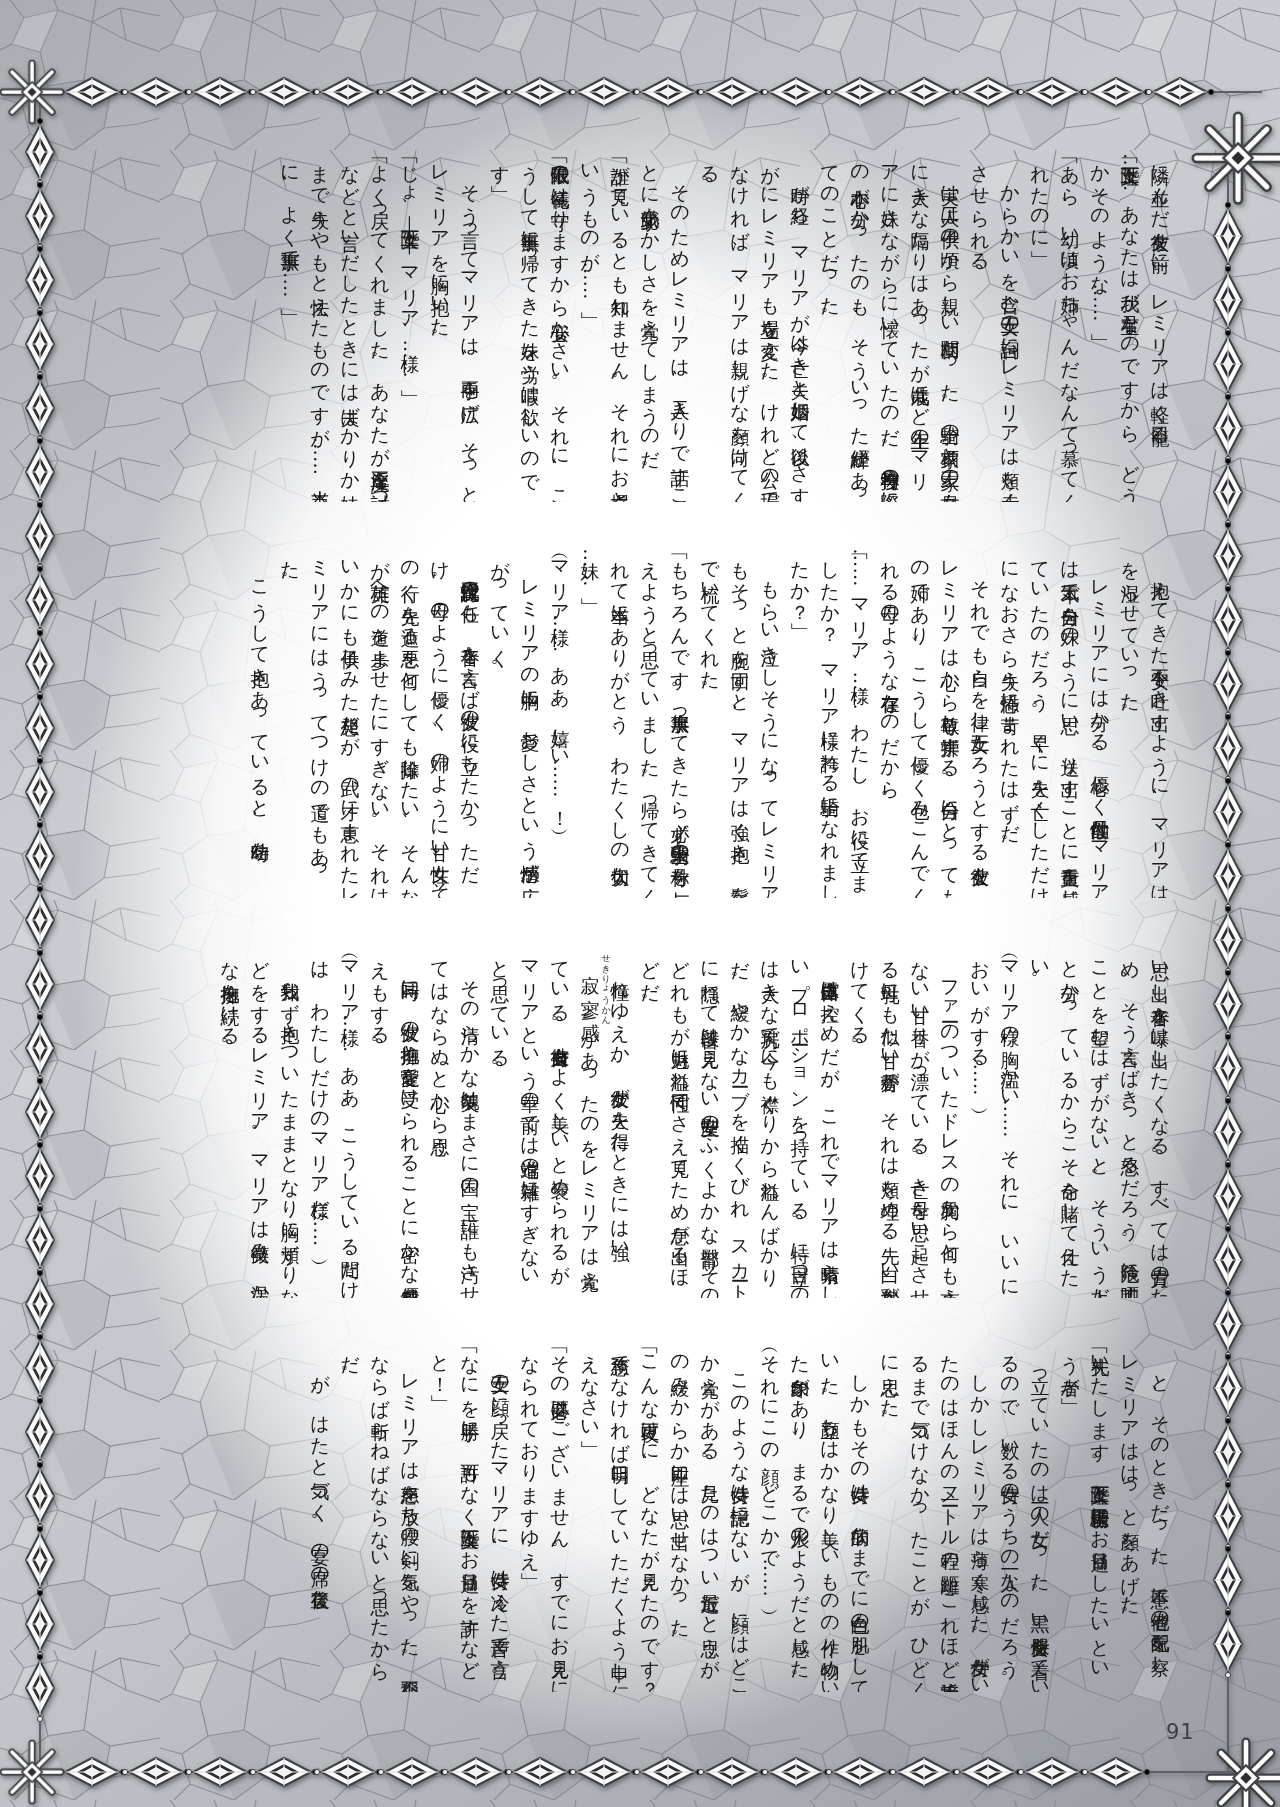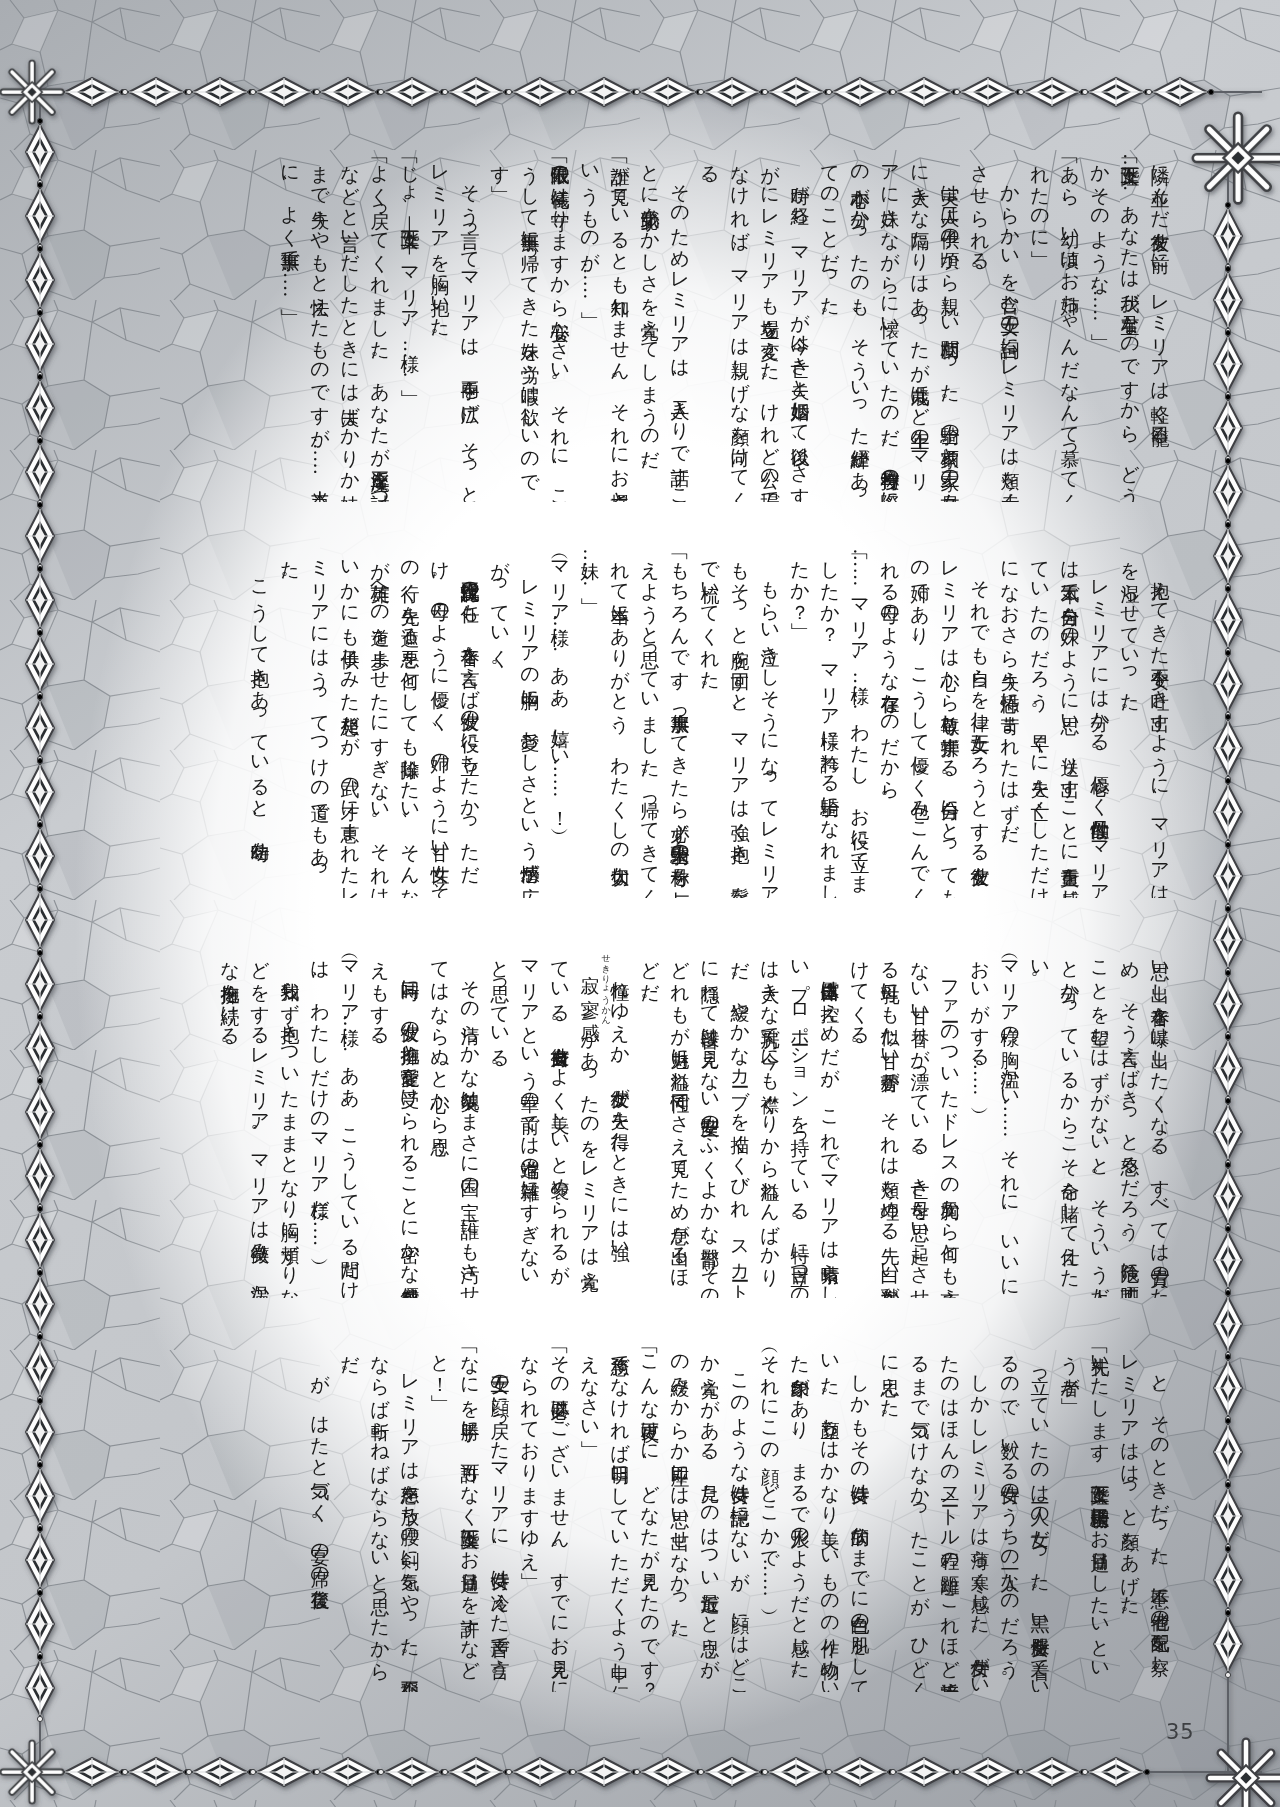--- a/index.html
+++ b/index.html
@@ -229,15 +229,15 @@
       <p>（それにこの顔、どこかで……）</p>
       <p>　このような侍女は記憶にないが、顔にはどこか覚えがある。見たのはつい最近だと思うが、気の緩みからか即座には思い出せなかった。</p>
       <p>「こんな夜更けに、どなたが見えたのです？　急務でなければ明日にしていただくよう申し伝えなさい」</p>
       <p>「その必要はございません。すでにお見えになられておりますゆえ」</p>
       <p>　女王の顔に戻ったマリアに、侍女は冷えた声音で言う。</p>
       <p>「なにを勝手に、許可もなく女王陛下にお目通りを許すなどと！」</p>
       <p>　レミリアは怒声を放ち腰の剣に気をやった。不穏な輩ならば斬らねばならないと思ったからだ。</p>
       <p>　が、はたと気づく。宴の席の直後な</p>
     </div>
 
-  <div class="pageno">35</div>
+  <div class="pageno">91</div>
 
 </div>
 
 </body></html>

